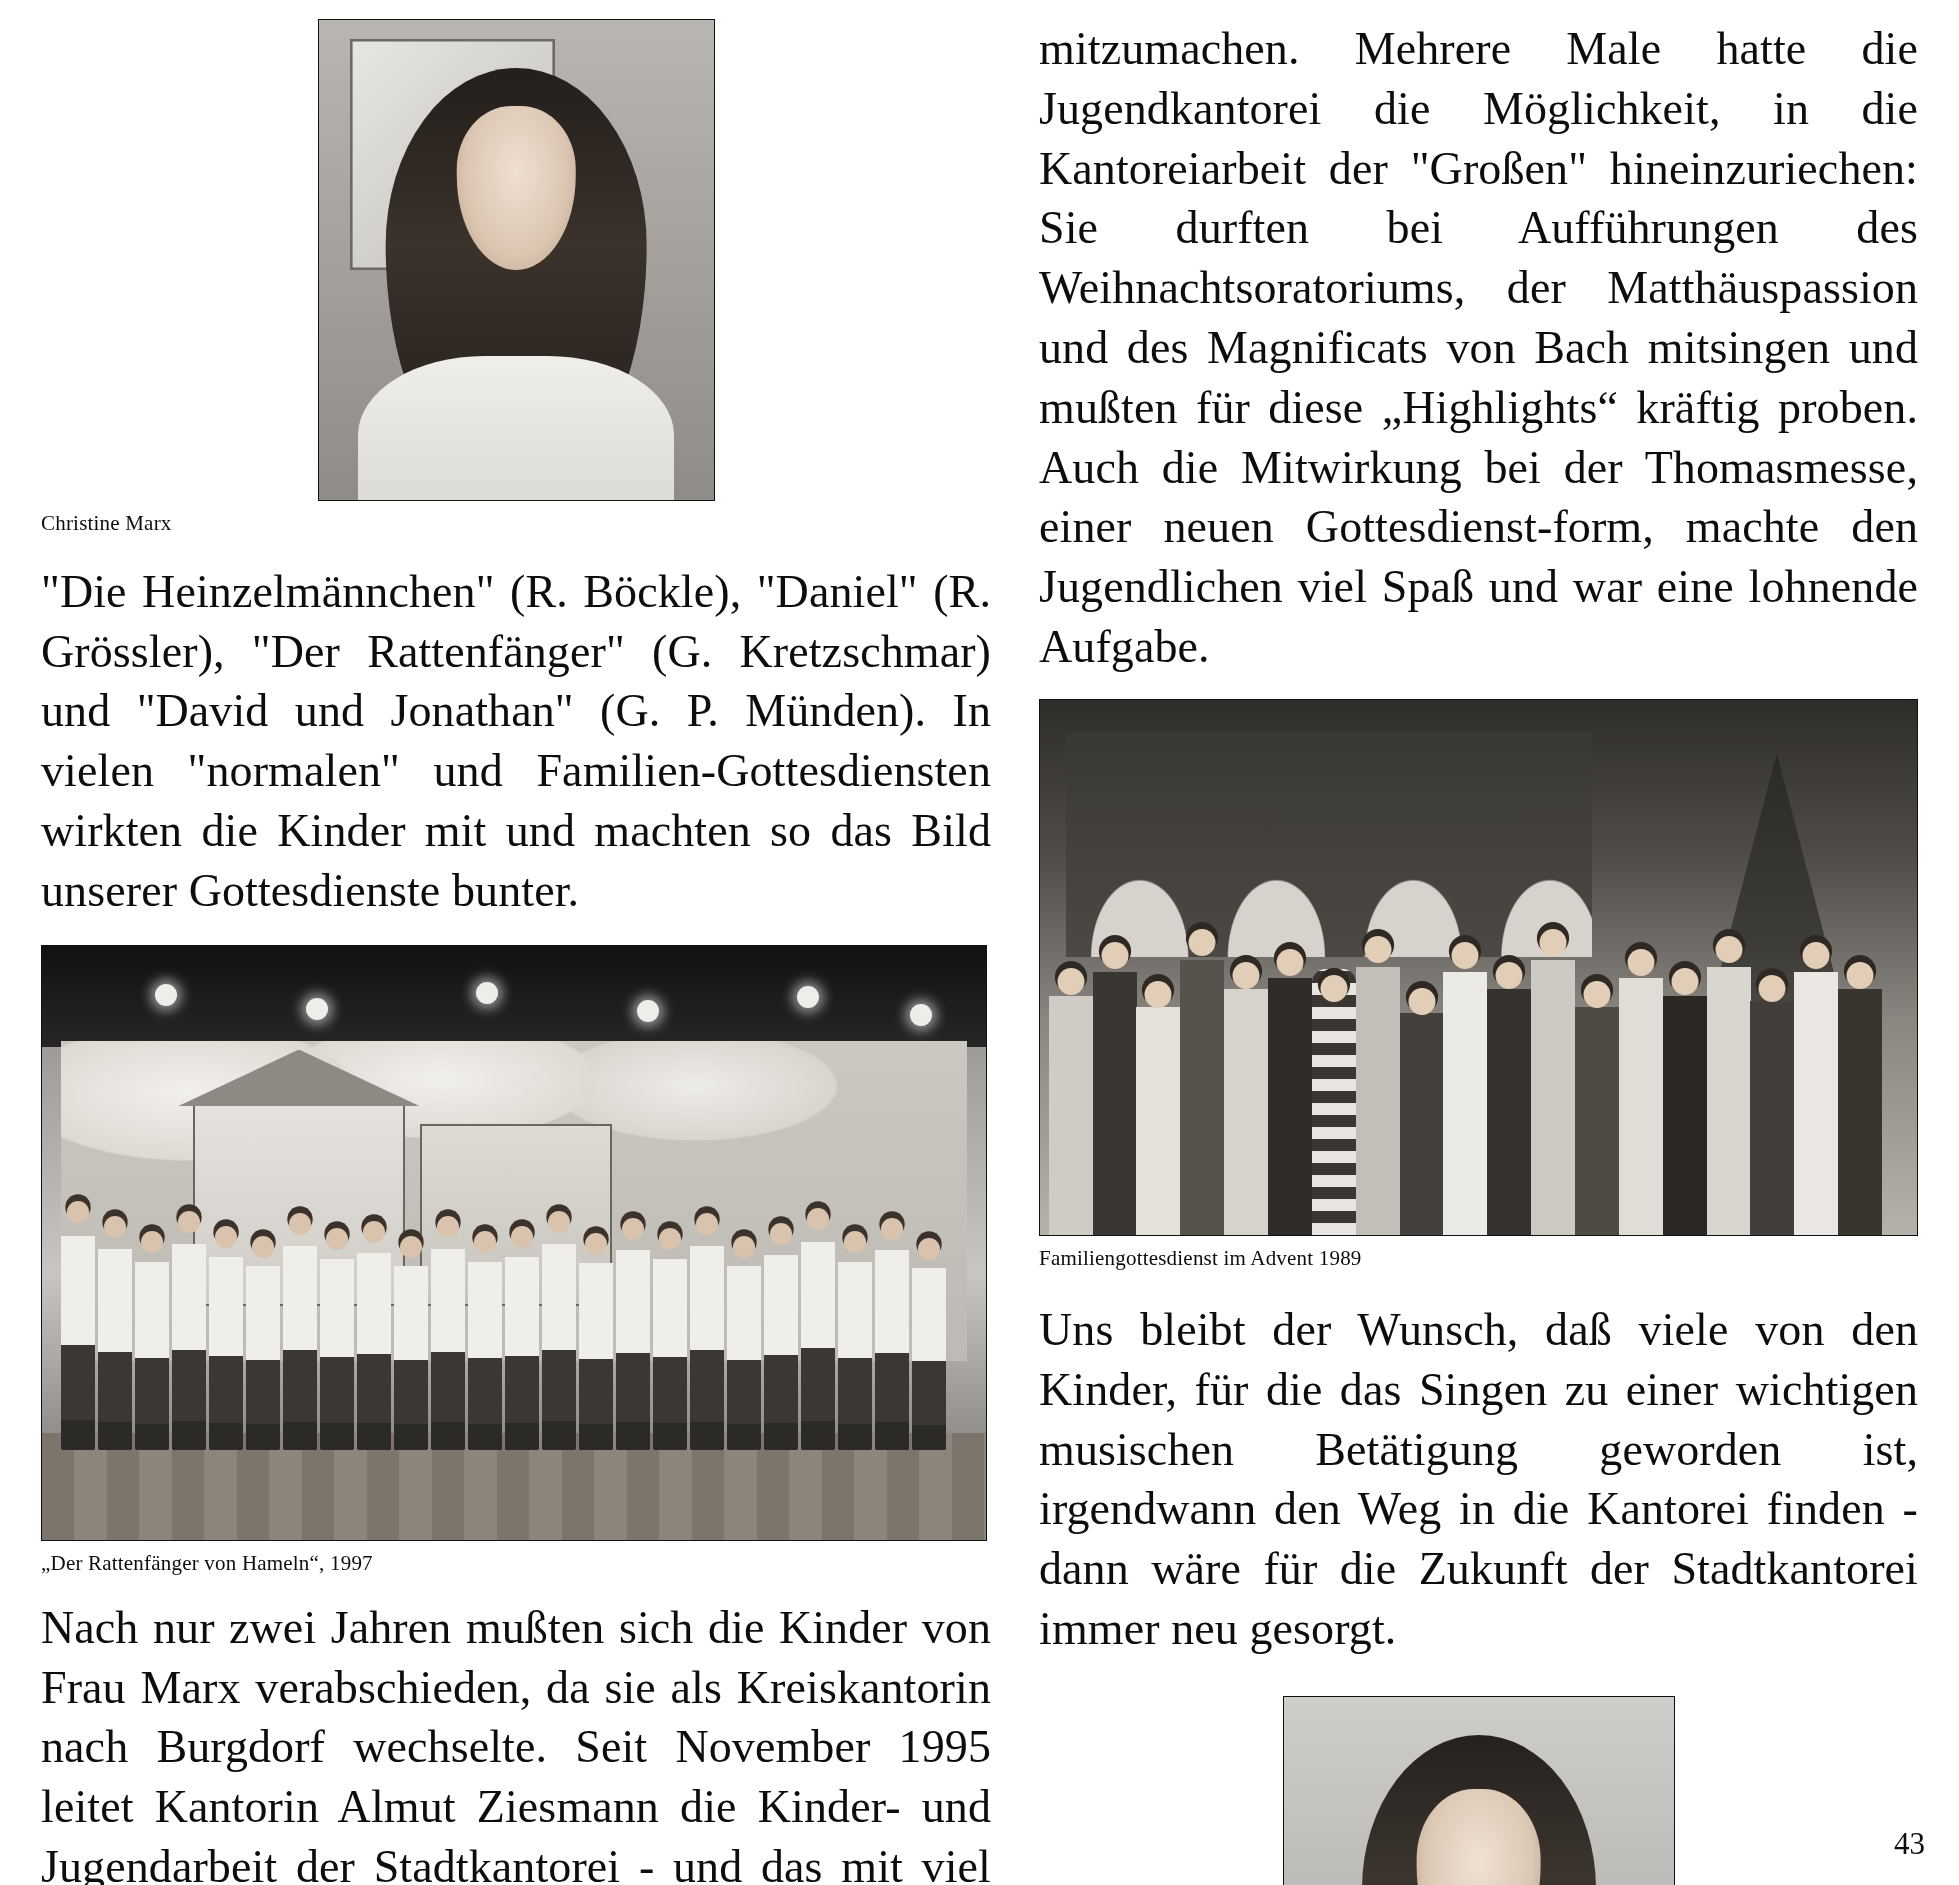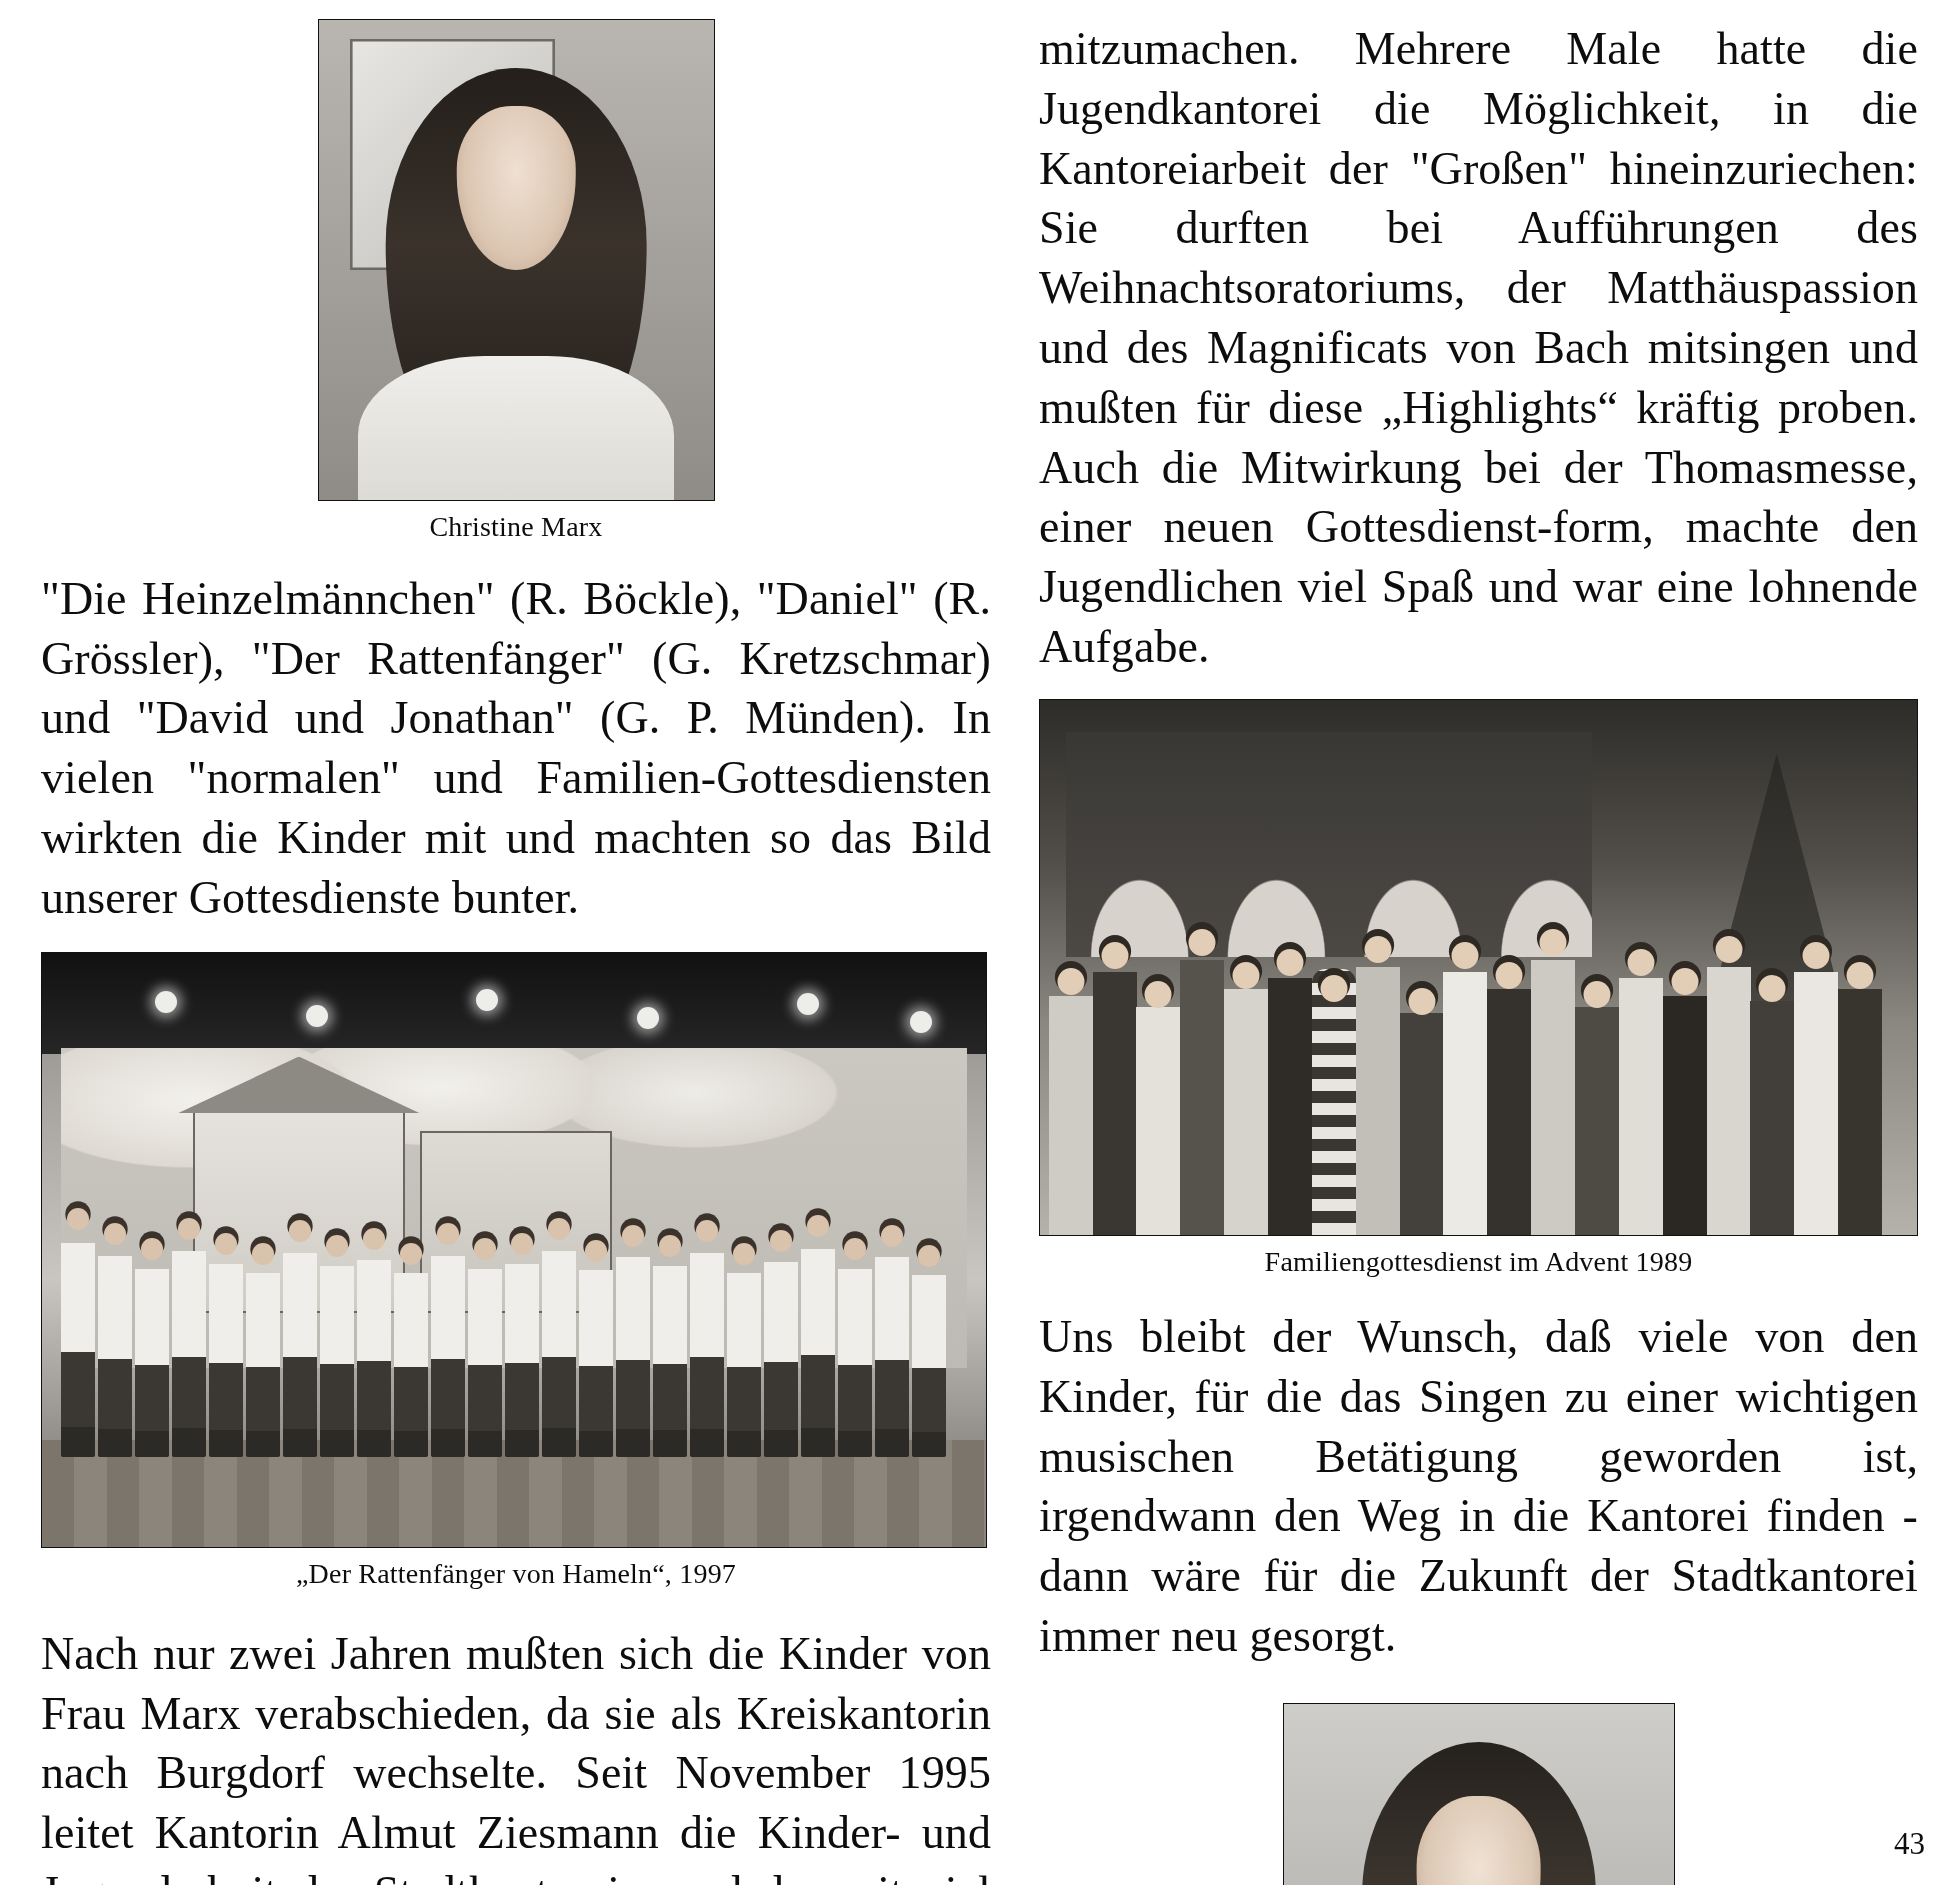--- a/index.html
+++ b/index.html
@@ -44,22 +44,21 @@
     line-height: 1.30;
     text-align: justify;
     margin: 0 0 0 0;
     letter-spacing: 0.1px;
     text-justify: inter-word;
   }
   .fig {
     margin: 0;
   }
   .fig-caption {
-    text-align: center;
-    font-size: 28px;
+    font-size: 21px;
     font-family: "Liberation Serif", serif;
     margin-top: 10.2px;
     letter-spacing: 0.2px;
   }
   
   .photo {
     position: relative;
     overflow: hidden;
     background: #d8d8d8;
     border: 0.9px solid #111;
@@ -323,21 +322,21 @@
         <div class="photo photo-portrait1">
           <div class="p1-hair"></div>
           <div class="p1-face"></div>
           <div class="p1-body"></div>
         </div>
         <figcaption class="fig-caption">Christine Marx</figcaption>
       </figure>
 
       <p class="body-text" style="margin-bottom:24px;">"Die Heinzelmännchen" (R. Böckle), "Daniel" (R. Grössler), "Der Rattenfänger" (G. Kretzschmar) und "David und Jonathan" (G. P. Münden). In vielen "normalen" und Familien-Gottesdiensten wirkten die Kinder mit und machten so das Bild unserer Gottesdienste bunter.</p>
 
-      <figure class="fig" style="margin-bottom:34px;">
+      <figure class="fig" style="margin-bottom:22px;">
         <div class="photo photo-stage">
           <div class="stage-ceiling">
             <i style="left:12%;top:38%"></i>
               <i style="left:28%;top:52%"></i>
             <i style="left:46%;top:36%"></i>
               <i style="left:63%;top:54%"></i>
             <i style="left:80%;top:40%"></i>
               <i style="left:92%;top:58%"></i>
           </div>
           <div class="stage-backdrop"></div>

